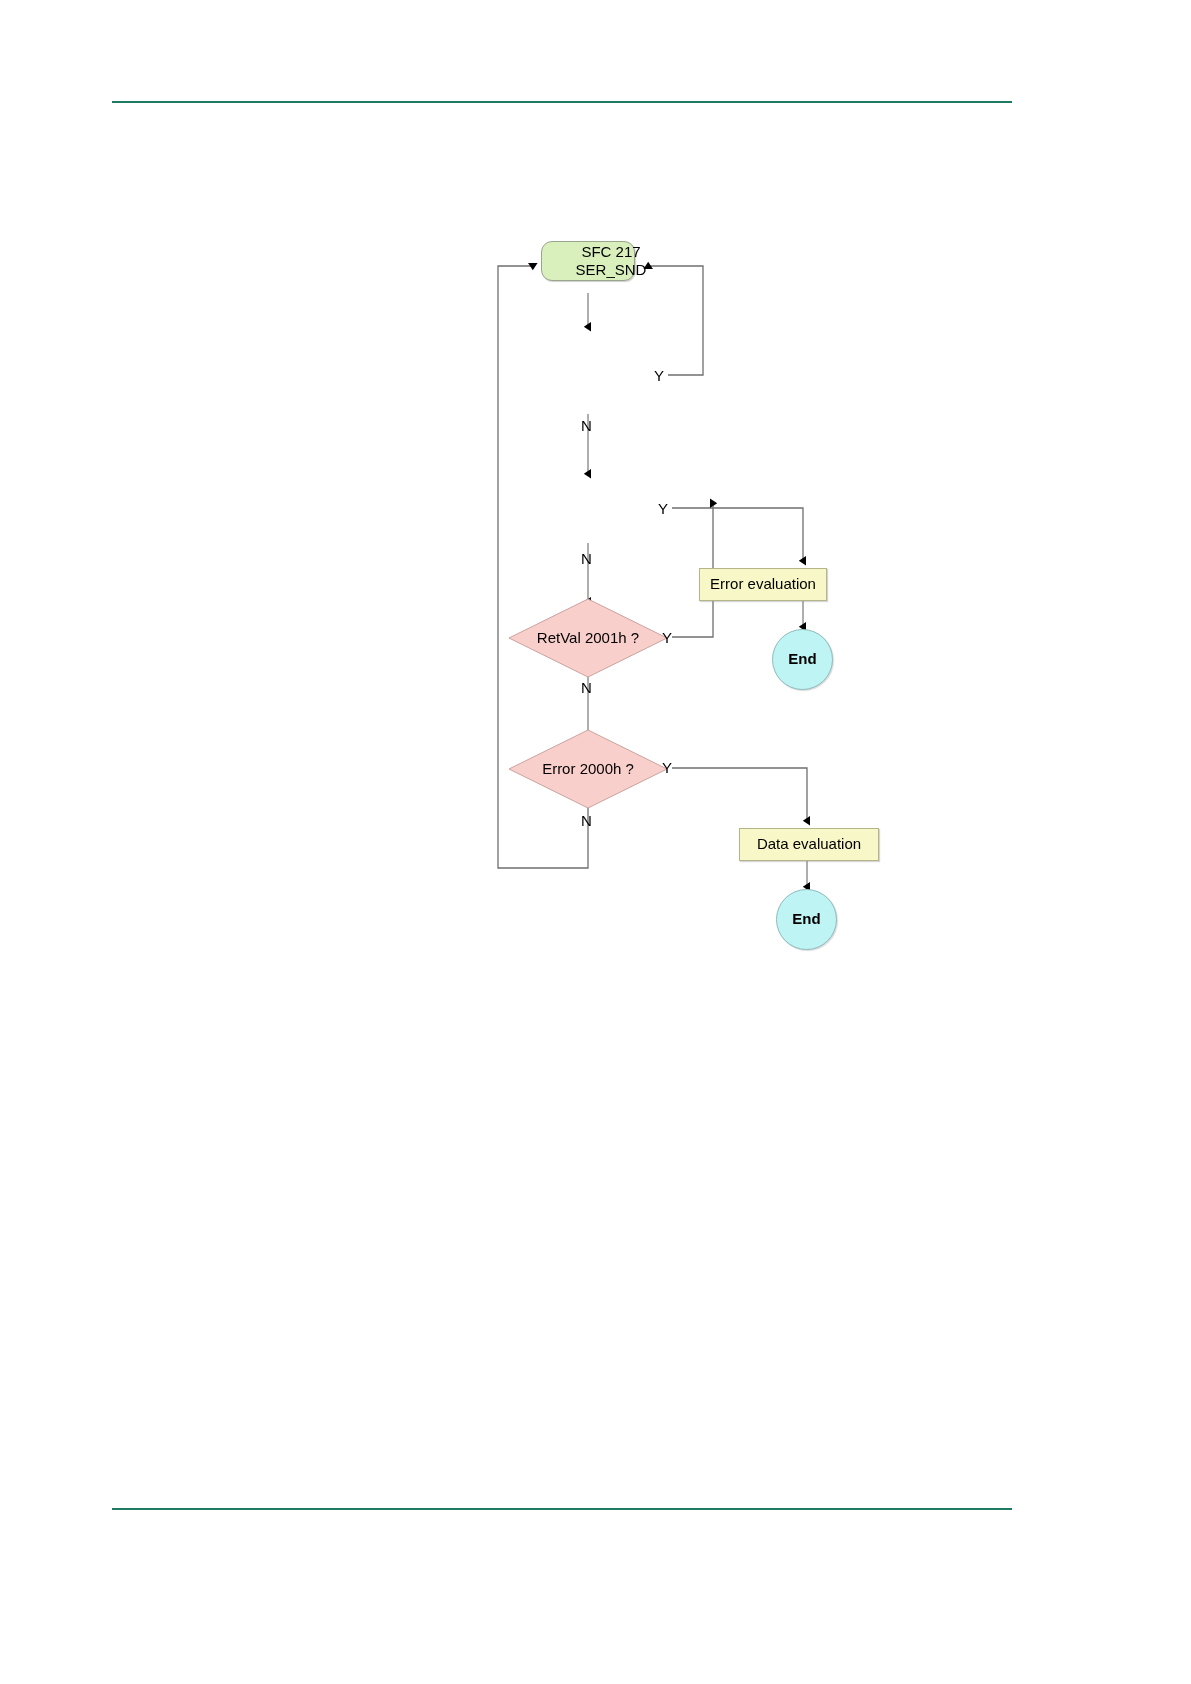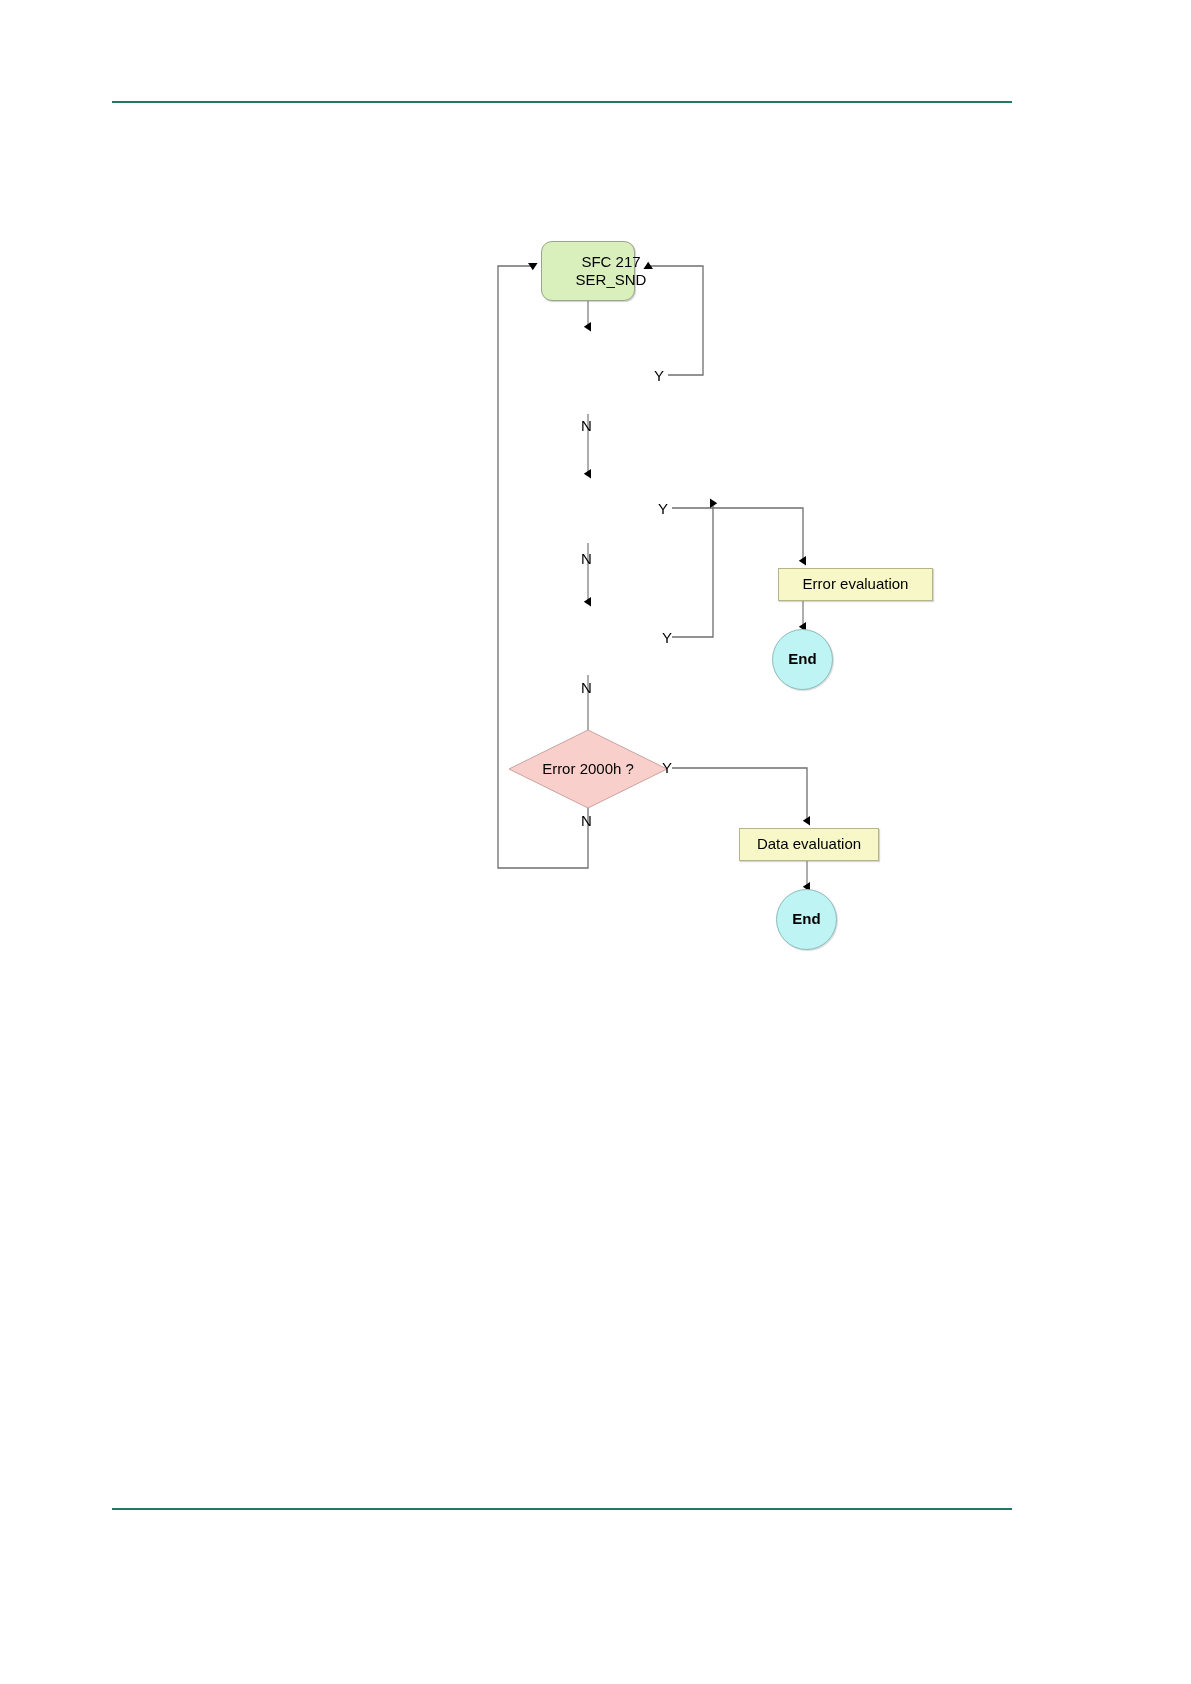--- a/index.html
+++ b/index.html
@@ -151,34 +151,40 @@
         <path d="M672,508 L803,508 L803,561" marker-end="url(#ah)"></path>
 
         <path d="M672,637 L713,637 L713,503" marker-end="url(#ah)"></path>
 
         <path d="M672,768 L807,768 L807,821" marker-end="url(#ah)"></path>
 
         <path d="M588,806 L588,868 L498,868 L498,266 L533,266" marker-end="url(#ah)"></path>
       </g>
     </svg>
 
-    <div class="node start-node" style="left:541px; top:241px; width:94px; height:60px;padding-left:46px;">SFC 217
+    <div class="node start-node" style="left:541px; top:241px; width:94px; height:40px;padding-left:46px;">SFC 217
 SER_SND</div>
 
 
 
+    <div class="decision" style="left:508px; top:598px; width:160px; height:80px;">
+      <svg width="160" height="80" viewBox="0 0 160 80">
+        <polygon points="80,1 159,40 80,79 1,40" fill="#f9cfcb" stroke="#c9a3a0" stroke-width="1"></polygon>
+      </svg>
+      <div class="dlabel">RetVal 2001h ?</div>
+    </div>
 
     <div class="decision" style="left:508px; top:729px; width:160px; height:80px;">
       <svg width="160" height="80" viewBox="0 0 160 80">
         <polygon points="80,1 159,40 80,79 1,40" fill="#f9cfcb" stroke="#c9a3a0" stroke-width="1"></polygon>
       </svg>
       <div class="dlabel">Error 2000h ?</div>
     </div>
 
-    <div class="node process-node" style="left:778px; top:568px; width:155px; height:33px;">Error evaluation</div>
+    <div class="node process-node" style="left:699px; top:568px; width:128px; height:33px;">Error evaluation</div>
 
     <div class="node end-node" style="left:772px; top:629px; width:61px; height:61px;">End</div>
 
     <div class="node process-node" style="left:739px; top:828px; width:140px; height:33px;">Data evaluation</div>
 
     <div class="node end-node" style="left:776px; top:889px; width:61px; height:61px;">End</div>
 
     <div class="edge-label" style="left:654px; top:368px;">Y</div>
     <div class="edge-label" style="left:581px; top:418px;">N</div>
 

